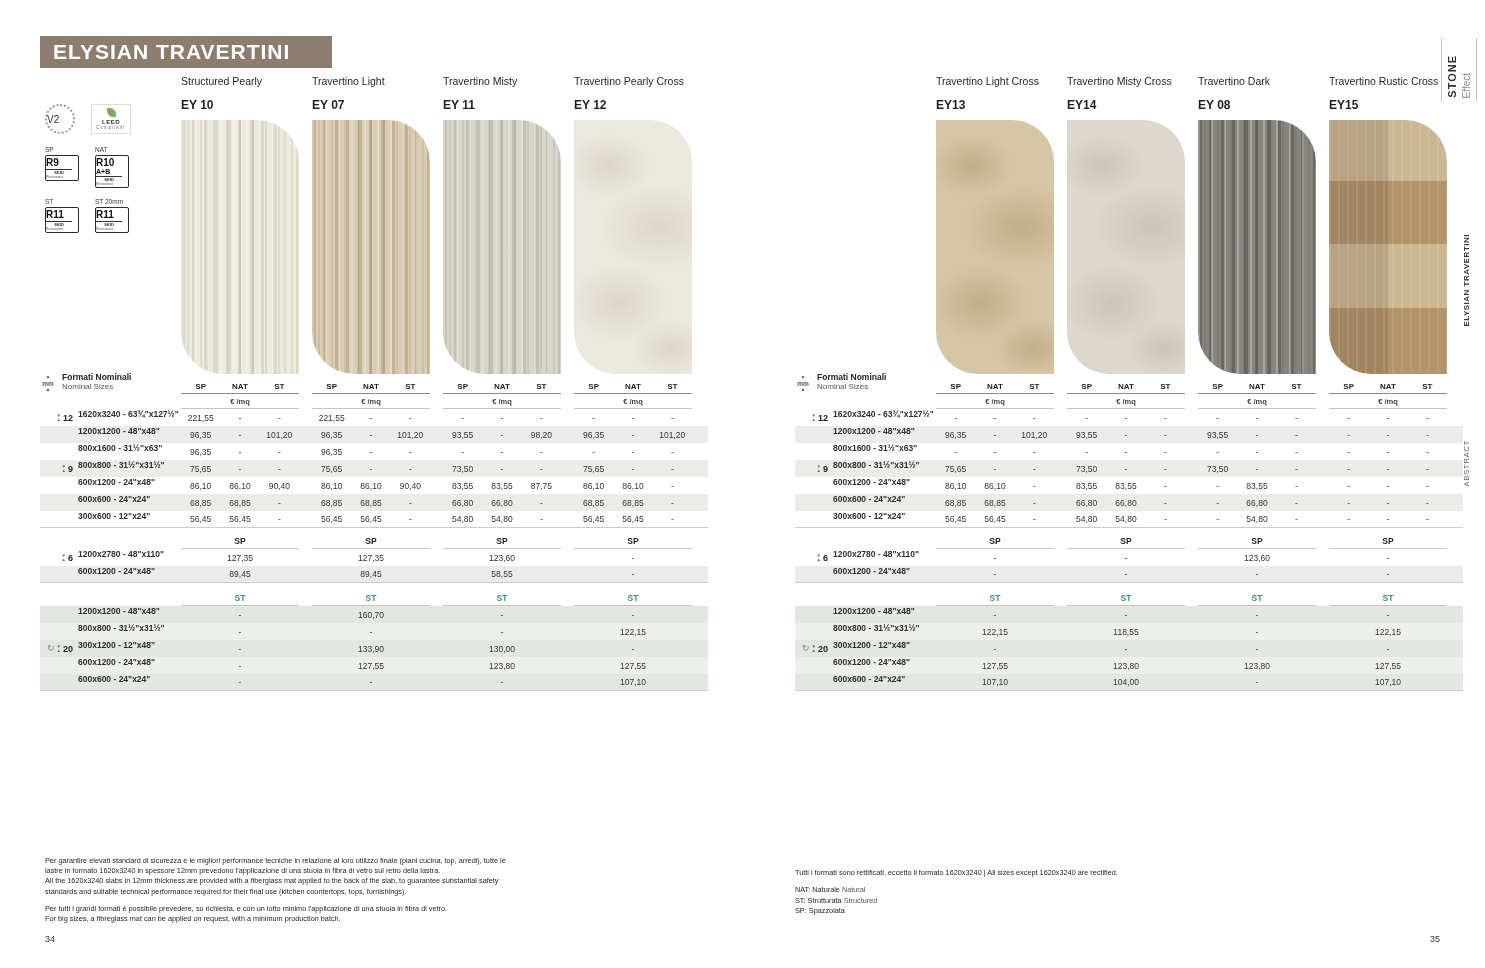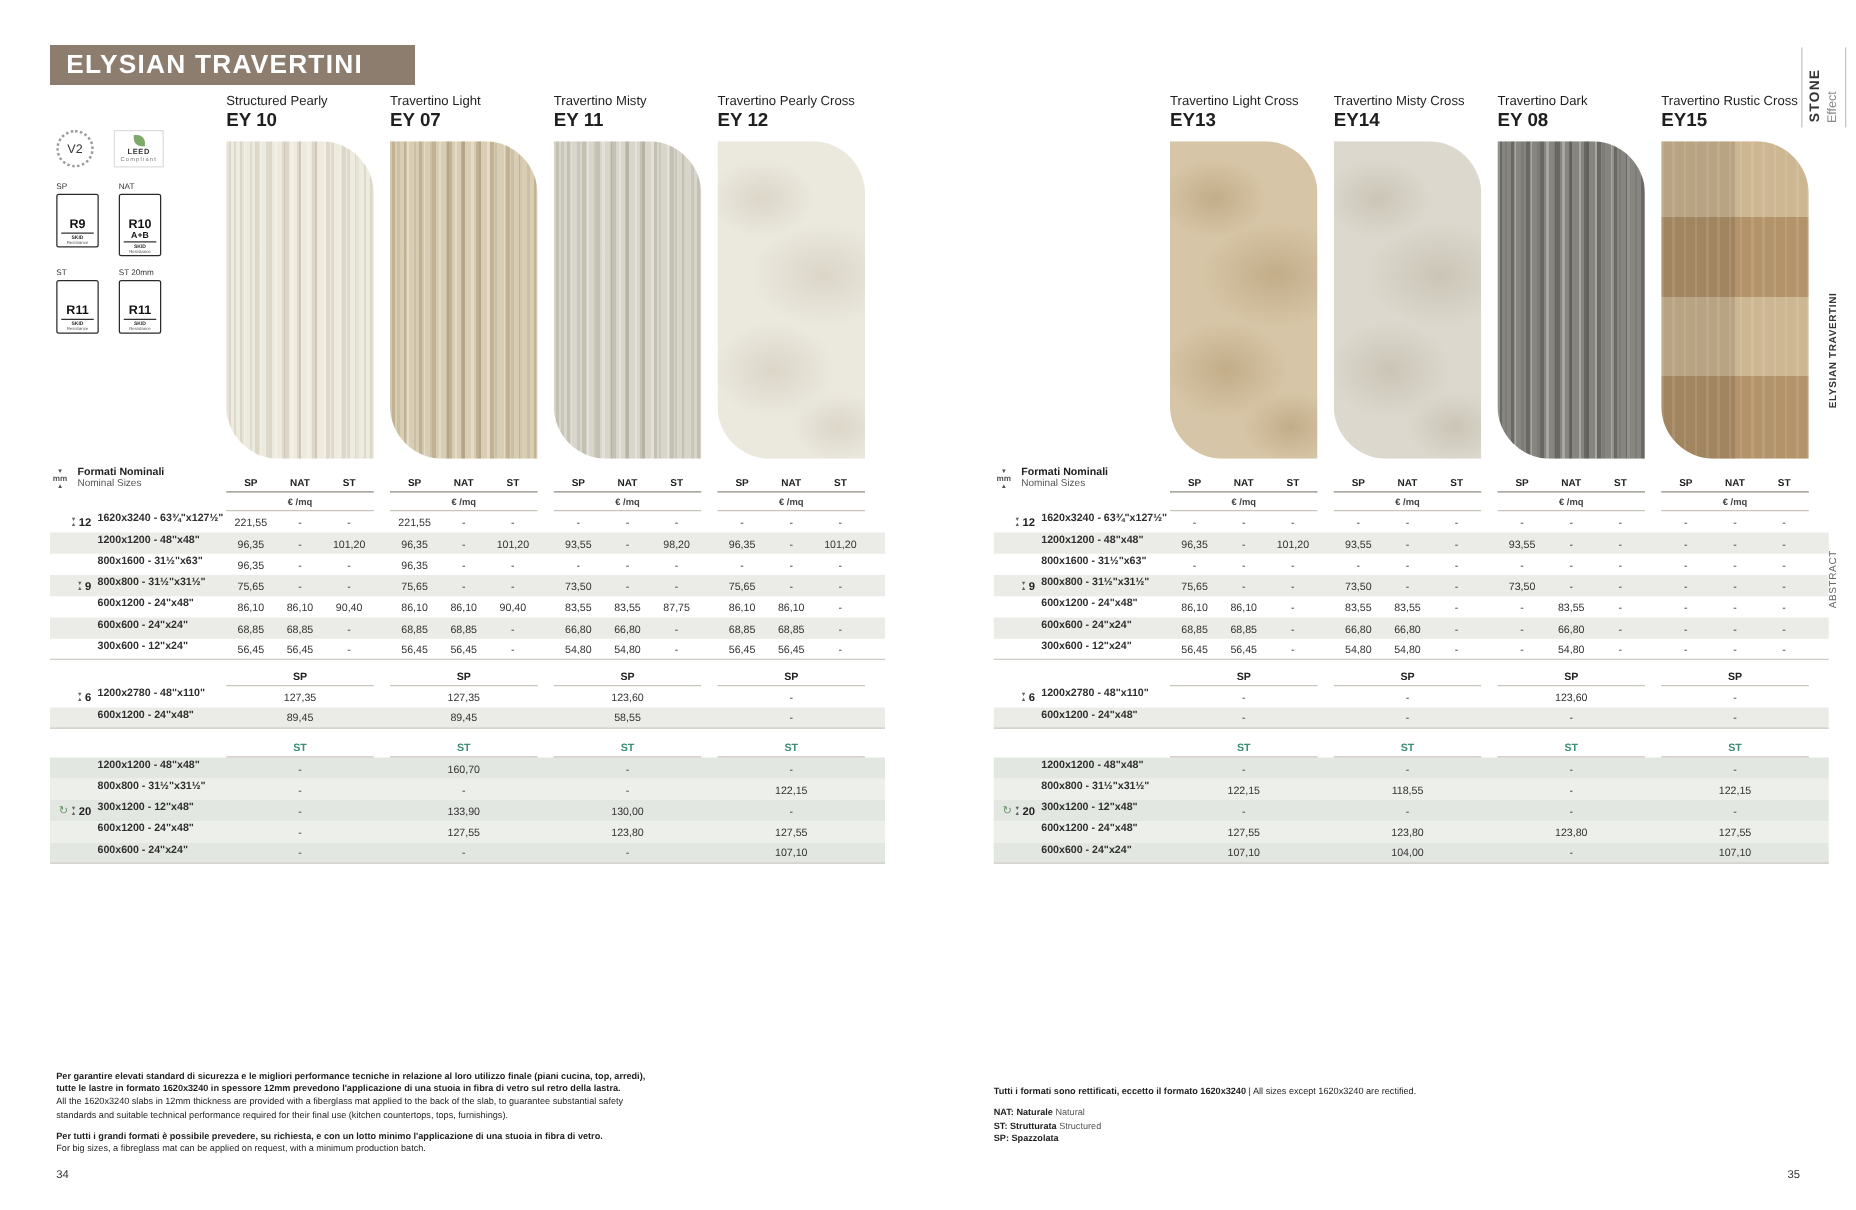--- a/index.html
+++ b/index.html
@@ -5,45 +5,45 @@
   *{margin:0;padding:0;box-sizing:border-box}
   html,body{width:1485px;height:968px}
   body{position:relative;background:#ffffff;font-family:"Liberation Sans",sans-serif;color:#2b2b2b;overflow:hidden}
 
   .title-bar{position:absolute;left:40px;top:36px;width:292px;height:32px;background:#8d7d6e;color:#fff;
     display:flex;align-items:center;padding-left:13px;font-size:21px;font-weight:bold;letter-spacing:1px}
 
   
   .badges{position:absolute;left:45px;top:104px;width:100px}
   .badge-top{display:flex;gap:16px;align-items:flex-start}
-  .v2{width:30px;height:30px;border:2px dotted #9a9a9a;border-radius:50%;display:flex;align-items:center;justify-content:center;
+  .v2{width:30px;height:30px;border:2px dotted #9a9a9a;border-radius:50%;display:flex;align-items:center;
     font-weight:normal;font-size:10px;color:#333}
   .leed{width:40px;display:flex;flex-direction:column;align-items:center;border:1px solid #ddd;padding:3px 2px;background:#fff}
   .leaf{width:9px;height:9px;background:#7fa968;border-radius:0 70% 0 70%;margin-bottom:2px}
   .leed-t{font-weight:bold;font-size:6px;letter-spacing:.5px;color:#333}
   .leed-s{font-size:4.5px;color:#777;letter-spacing:1px}
   .skid-grid{display:grid;grid-template-columns:36px 36px;column-gap:14px;row-gap:10px;margin-top:12px}
   .skid-cell{display:flex;flex-direction:column;align-items:flex-start}
   .skid-label{font-size:6.5px;color:#333;margin-bottom:2px}
-  .skid-box{width:34px;border:1.5px solid #2b2b2b;border-radius:2px;display:flex;flex-direction:column;align-items:center;
-    padding:19px 0 1px;background:#fff}
+  .skid-box{width:34px;border:1.5px solid #2b2b2b;border-radius:2px;display:flex;flex-direction:column;
+    padding:2px 0 1px;background:#fff}
   .skid-rating{font-weight:bold;font-size:10px;line-height:10px;color:#111}
   .skid-sub{font-weight:bold;font-size:7px;line-height:7px;color:#111}
   .skid-cap{font-size:4px;line-height:5px;font-weight:bold;border-top:1px solid #333;width:82%;text-align:center;margin-top:1px}
   .skid-cap2{font-size:3.5px;line-height:4px;color:#555}
 
   
   .page{position:absolute;top:0;width:700px;height:968px}
   .pg-left{left:40px}
   .pg-right{left:795px}
 
   .products{position:absolute;left:141px;top:76px;display:flex;gap:13px}
   .product{width:118px}
   .p-name{font-size:10.5px;color:#1f1f1f;white-space:nowrap;line-height:1.1}
-  .p-code{font-size:15px;font-weight:bold;margin-top:0;color:#1f1f1f}
+  .p-code{font-size:12px;font-weight:bold;margin-top:10px;color:#1f1f1f}
   .swatch{margin-top:8px;width:118px;height:254px;border-radius:0 42px 0 42px}
   .pat-stripes{background:
     repeating-linear-gradient(90deg, rgba(255,255,255,.28) 0 2px, rgba(0,0,0,0) 2px 6px, rgba(0,0,0,.07) 6px 8px, rgba(0,0,0,0) 8px 13px),
     repeating-linear-gradient(90deg, var(--c2) 0 4px, var(--c1) 4px 11px, var(--c2) 11px 14px, var(--c1) 14px 23px)}
   .pat-mottle{background:
     radial-gradient(ellipse 60px 45px at 30% 18%, var(--c2), rgba(0,0,0,0) 70%),
     radial-gradient(ellipse 85px 60px at 72% 42%, var(--c2), rgba(0,0,0,0) 70%),
     radial-gradient(ellipse 70px 55px at 38% 72%, var(--c2), rgba(0,0,0,0) 70%),
     radial-gradient(ellipse 55px 40px at 82% 90%, var(--c2), rgba(0,0,0,0) 70%),
     var(--c1)}
@@ -85,21 +85,21 @@
   .single{justify-content:flex-end}
   .st-row{background:#e3e7e1}
   .st-row.st-alt{background:#edf0ea}
   .t-row.last{border-bottom:1px solid #cfccc5}
 
   
   .footnotes{position:absolute;font-size:7.3px;line-height:1.4;color:#1e1e1e}
   .fn-left{left:5px;top:856px;width:478px}
   .fn-right{left:0;top:868px;width:430px}
   .footnotes p{margin:0}
-  .fb{font-weight:bold}
+  .fb{font-weight:normal}
   .frm{font-weight:normal}
   .mt{margin-top:7px !important}
   .legend{line-height:1.45}
   .legend .frm{color:#555}
 
   .pageno{position:absolute;top:934px;font-size:9px;color:#333}
   .pn-left{left:45px}
   .pn-right{right:45px}
 
   

